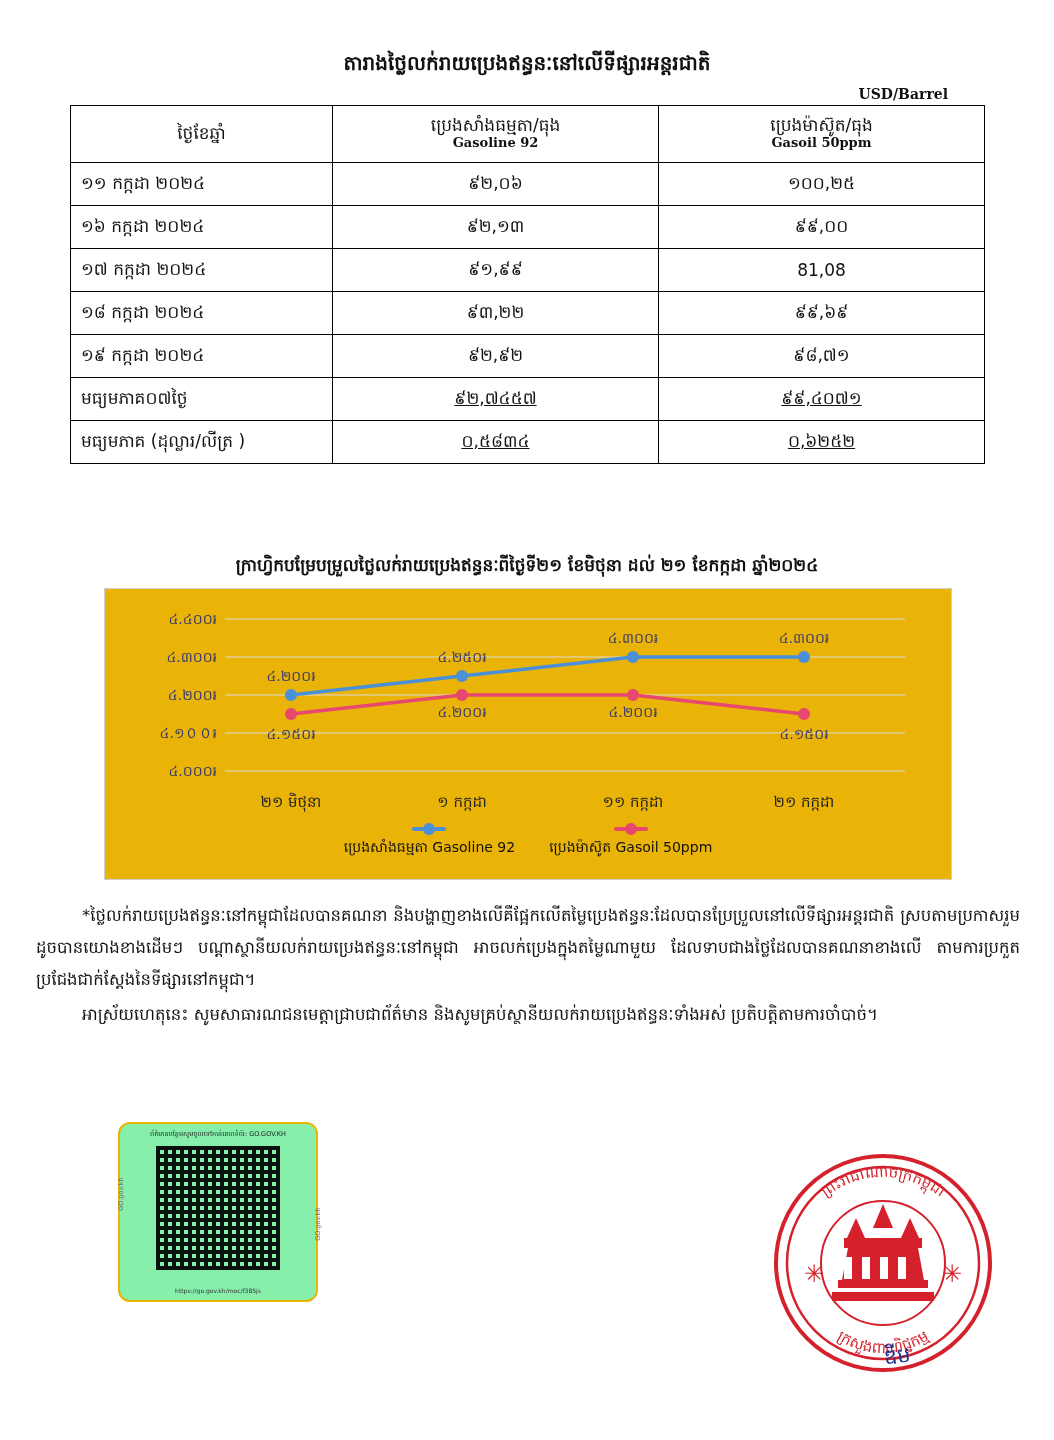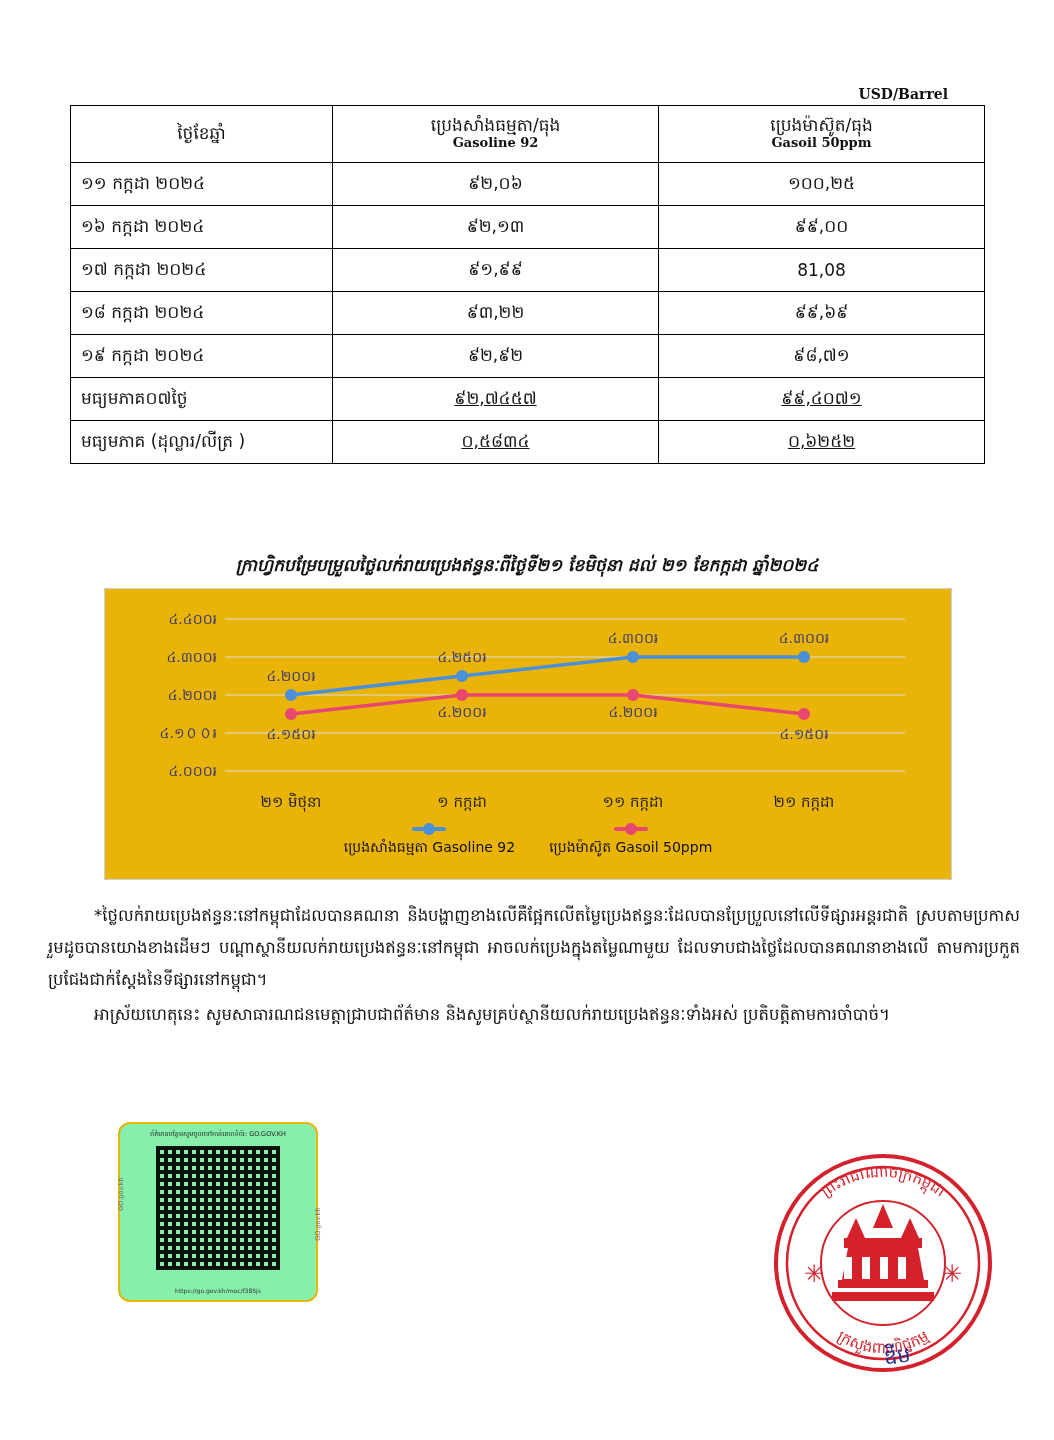--- a/index.html
+++ b/index.html
@@ -81,21 +81,20 @@
 
   
   .chart-title {
     position: absolute;
     left: 0;
     top: 554px;
     width: 1054px;
     text-align: center;
     font-size: 17px;
     font-weight: bold;
-    font-style: italic;
   }
   .chart-box {
     position: absolute;
     left: 104px;
     top: 588px;
     width: 846px;
     height: 290px;
     border: 1px solid #cfcfcf;
     background: #eab308;
   }
@@ -139,21 +138,21 @@
   .body-text {
     position: absolute;
     left: 36px;
     top: 900px;
     width: 984px;
     font-size: 16.5px;
     line-height: 1.95;
     text-align: justify;
   }
   .body-text p {
-    margin: 0 0 2px 12px;
+    margin: 0 0 2px 0;
   }
   .indent { text-indent: 46px; }
 
   
   .qr-block {
     position: absolute;
     left: 118px;
     top: 1122px;
     width: 196px;
     height: 176px;
@@ -210,20 +209,21 @@
     font-size: 21px;
     color: #1e2d8f;
     transform: rotate(-7deg);
   }
 </style>
 </head>
 <body>
 
 <div class="page">
 
+  <div class="doc-title">តារាងថ្លៃលក់រាយប្រេងឥន្ធនៈនៅលើទីផ្សារអន្តរជាតិ</div>
 
   <div class="unit-label">USD/Barrel</div>
 
   <table class="price-table">
     <colgroup>
       <col class="col-date">
         <col class="col-g92">
         <col class="col-gs50">
     </colgroup>
     <thead>

